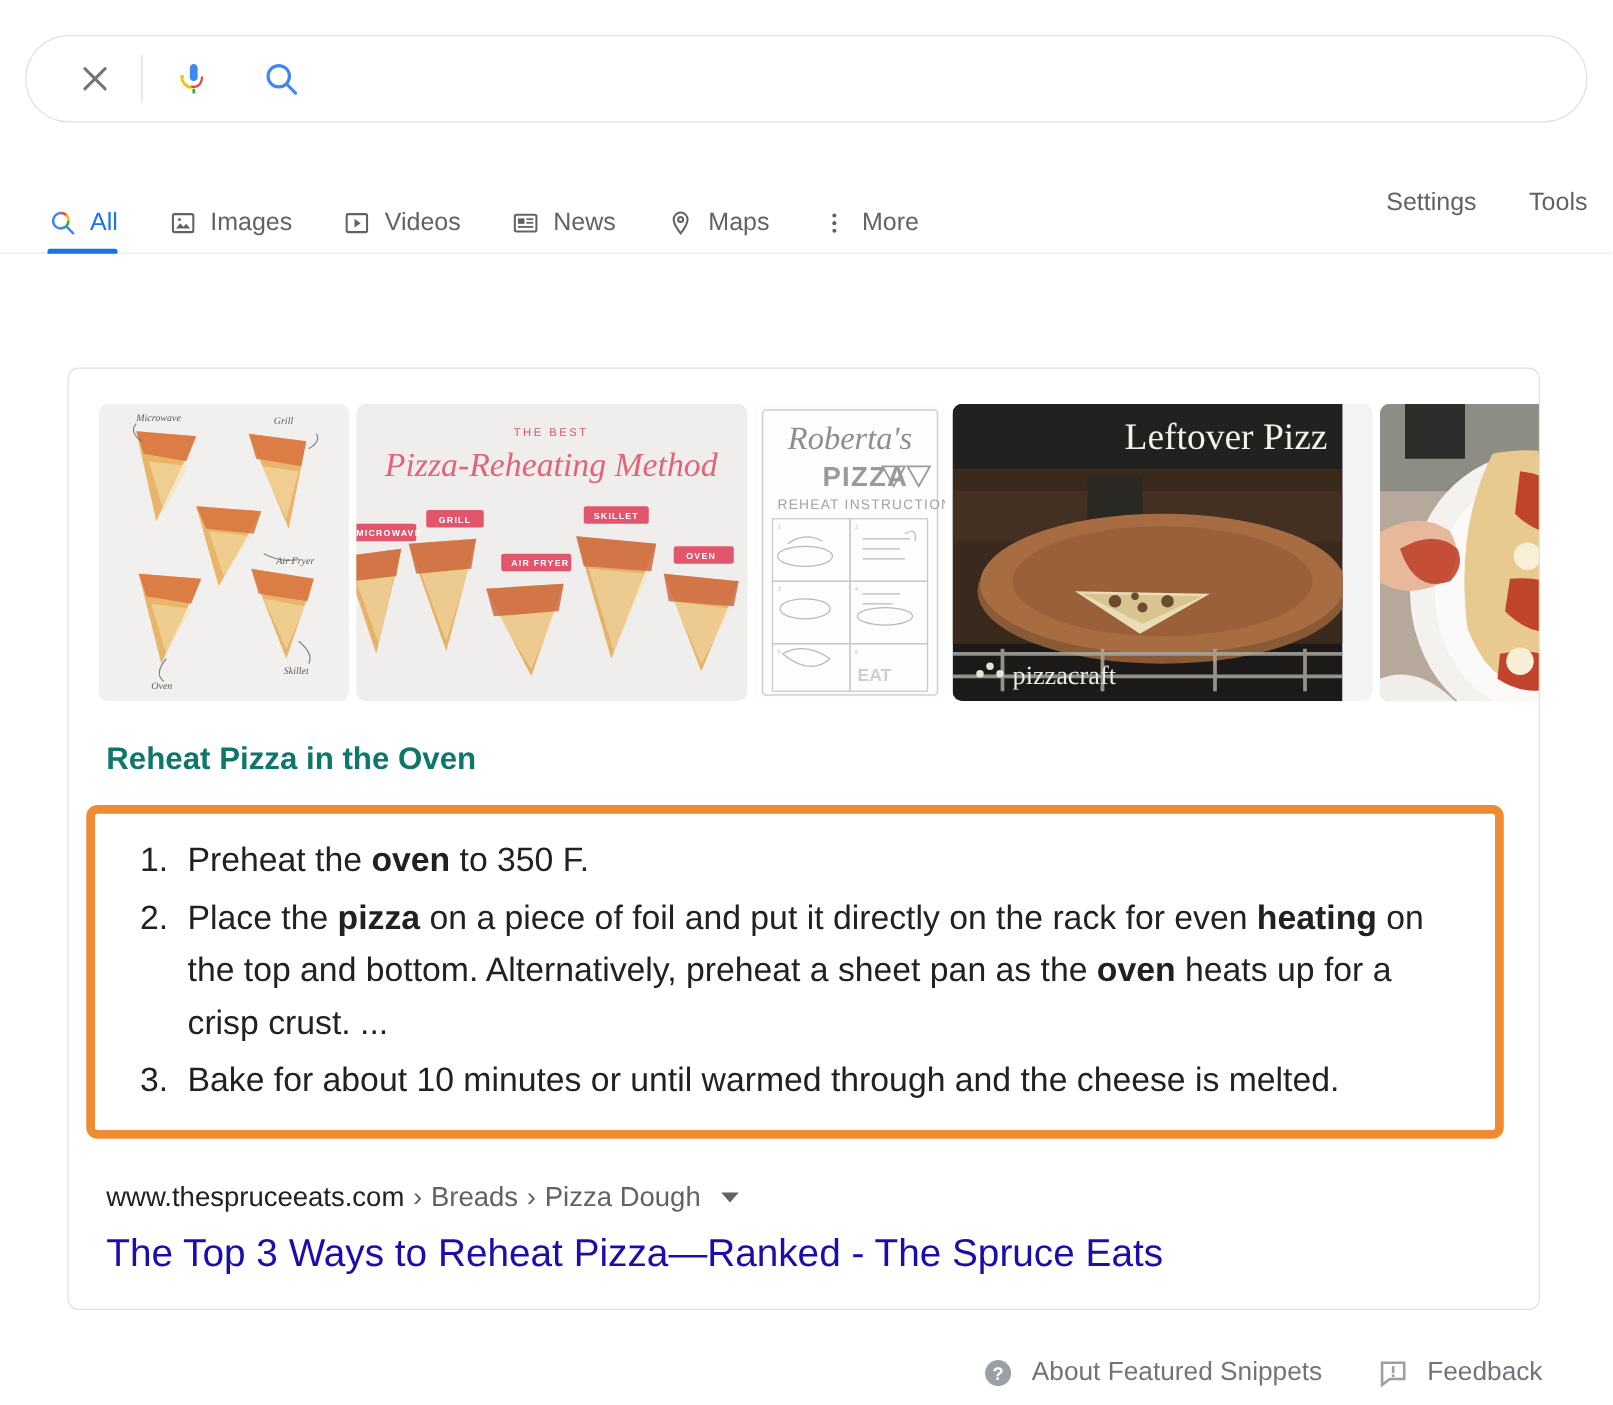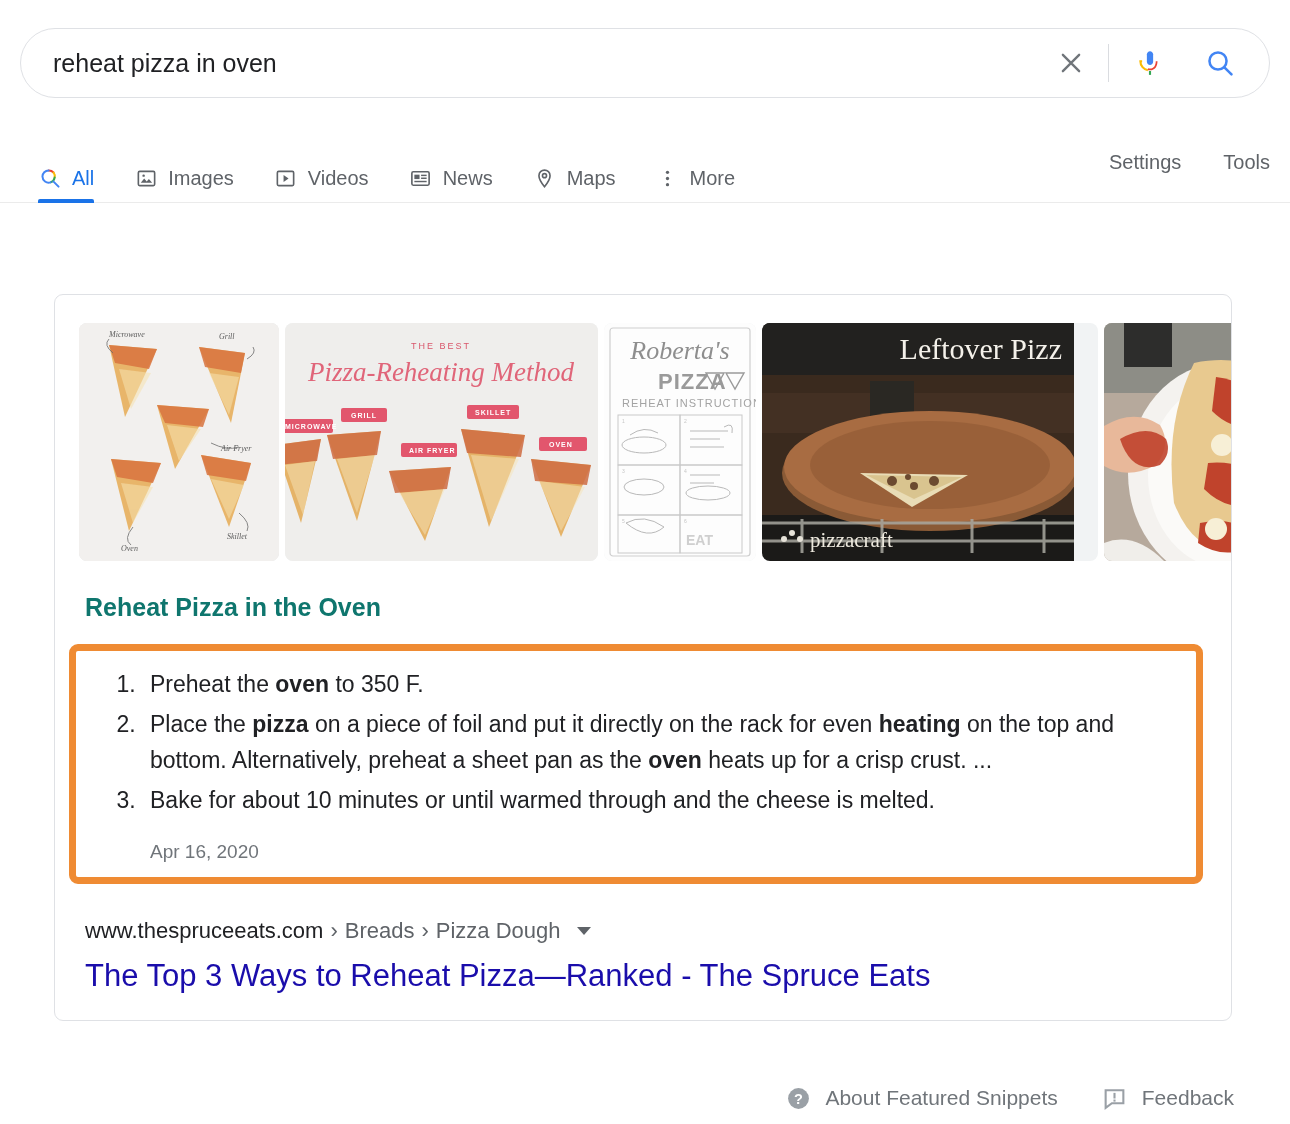--- a/index.html
+++ b/index.html
@@ -156,21 +156,21 @@
     margin: 22px 28px 0 14px;
     border: 7px solid #ef8b33;
     border-radius: 9px;
     padding: 16px 22px 14px 22px;
   }
   ol.steps {
     margin: 0; padding: 0 0 0 44px;
     list-style-position: outside;
   }
   ol.steps li {
-    font-size: 23px;
+    font-size: 27px;
     line-height: 1.56;
     color: #202124;
     margin-bottom: 4px;
     padding-left: 8px;
   }
   ol.steps li b { font-weight: bold; }
   .snippet-date {
     color: #70757a;
     font-size: 19px;
     padding: 18px 0 0 52px;
@@ -221,21 +221,20 @@
     width: 26px; height: 26px; margin-right: 14px;
   }
 </style>
 </head>
 <body>
 
 <div class="page">
 
   <div class="searchbar-wrap">
     <div class="searchbar">
-      <input class="search-input" type="text" value="reheat pizza in oven" placeholder="Search Google or type a URL" style="">
       <div class="sb-icons">
         <button class="icon-btn clear-btn" title="Clear">
           <svg width="30" height="30" viewBox="0 0 24 24" aria-hidden="true">
             <path d="M5.5 5.5 L18.5 18.5 M18.5 5.5 L5.5 18.5" stroke="#70757a" stroke-width="1.9" fill="none" stroke-linecap="round"></path>
           </svg>
         </button>
         <div class="sb-divider"></div>
         <button class="icon-btn mic-btn" title="Search by voice">
           <svg width="30" height="30" viewBox="0 0 24 24" aria-hidden="true">
             <path d="M12 2.5c-1.38 0-2.5 1.12-2.5 2.5v6c0 1.38 1.12 2.5 2.5 2.5s2.5-1.12 2.5-2.5V5c0-1.38-1.12-2.5-2.5-2.5z" fill="#4285f4"></path>
@@ -531,21 +530,20 @@
     </div>
 
     <div class="snippet-heading">Reheat Pizza in the Oven</div>
 
     <div class="snippet-box">
       <ol class="steps">
         <li>Preheat the <b>oven</b> to 350 F.</li>
         <li>Place the <b>pizza</b> on a piece of foil and put it directly on the rack for even <b>heating</b> on the top and bottom. Alternatively, preheat a sheet pan as the <b>oven</b> heats up for a crisp crust. ...</li>
         <li>Bake for about 10 minutes or until warmed through and the cheese is melted.</li>
       </ol>
-      <div class="snippet-date">Apr 16, 2020</div>
     </div>
 
     <div class="result-url-row">
       <span class="url-host">www.thespruceeats.com</span>
       <span class="url-sep">›</span>
       <span class="url-crumb">Breads</span>
       <span class="url-sep">›</span>
       <span class="url-crumb">Pizza Dough</span>
       <span class="url-caret"></span>
     </div>

